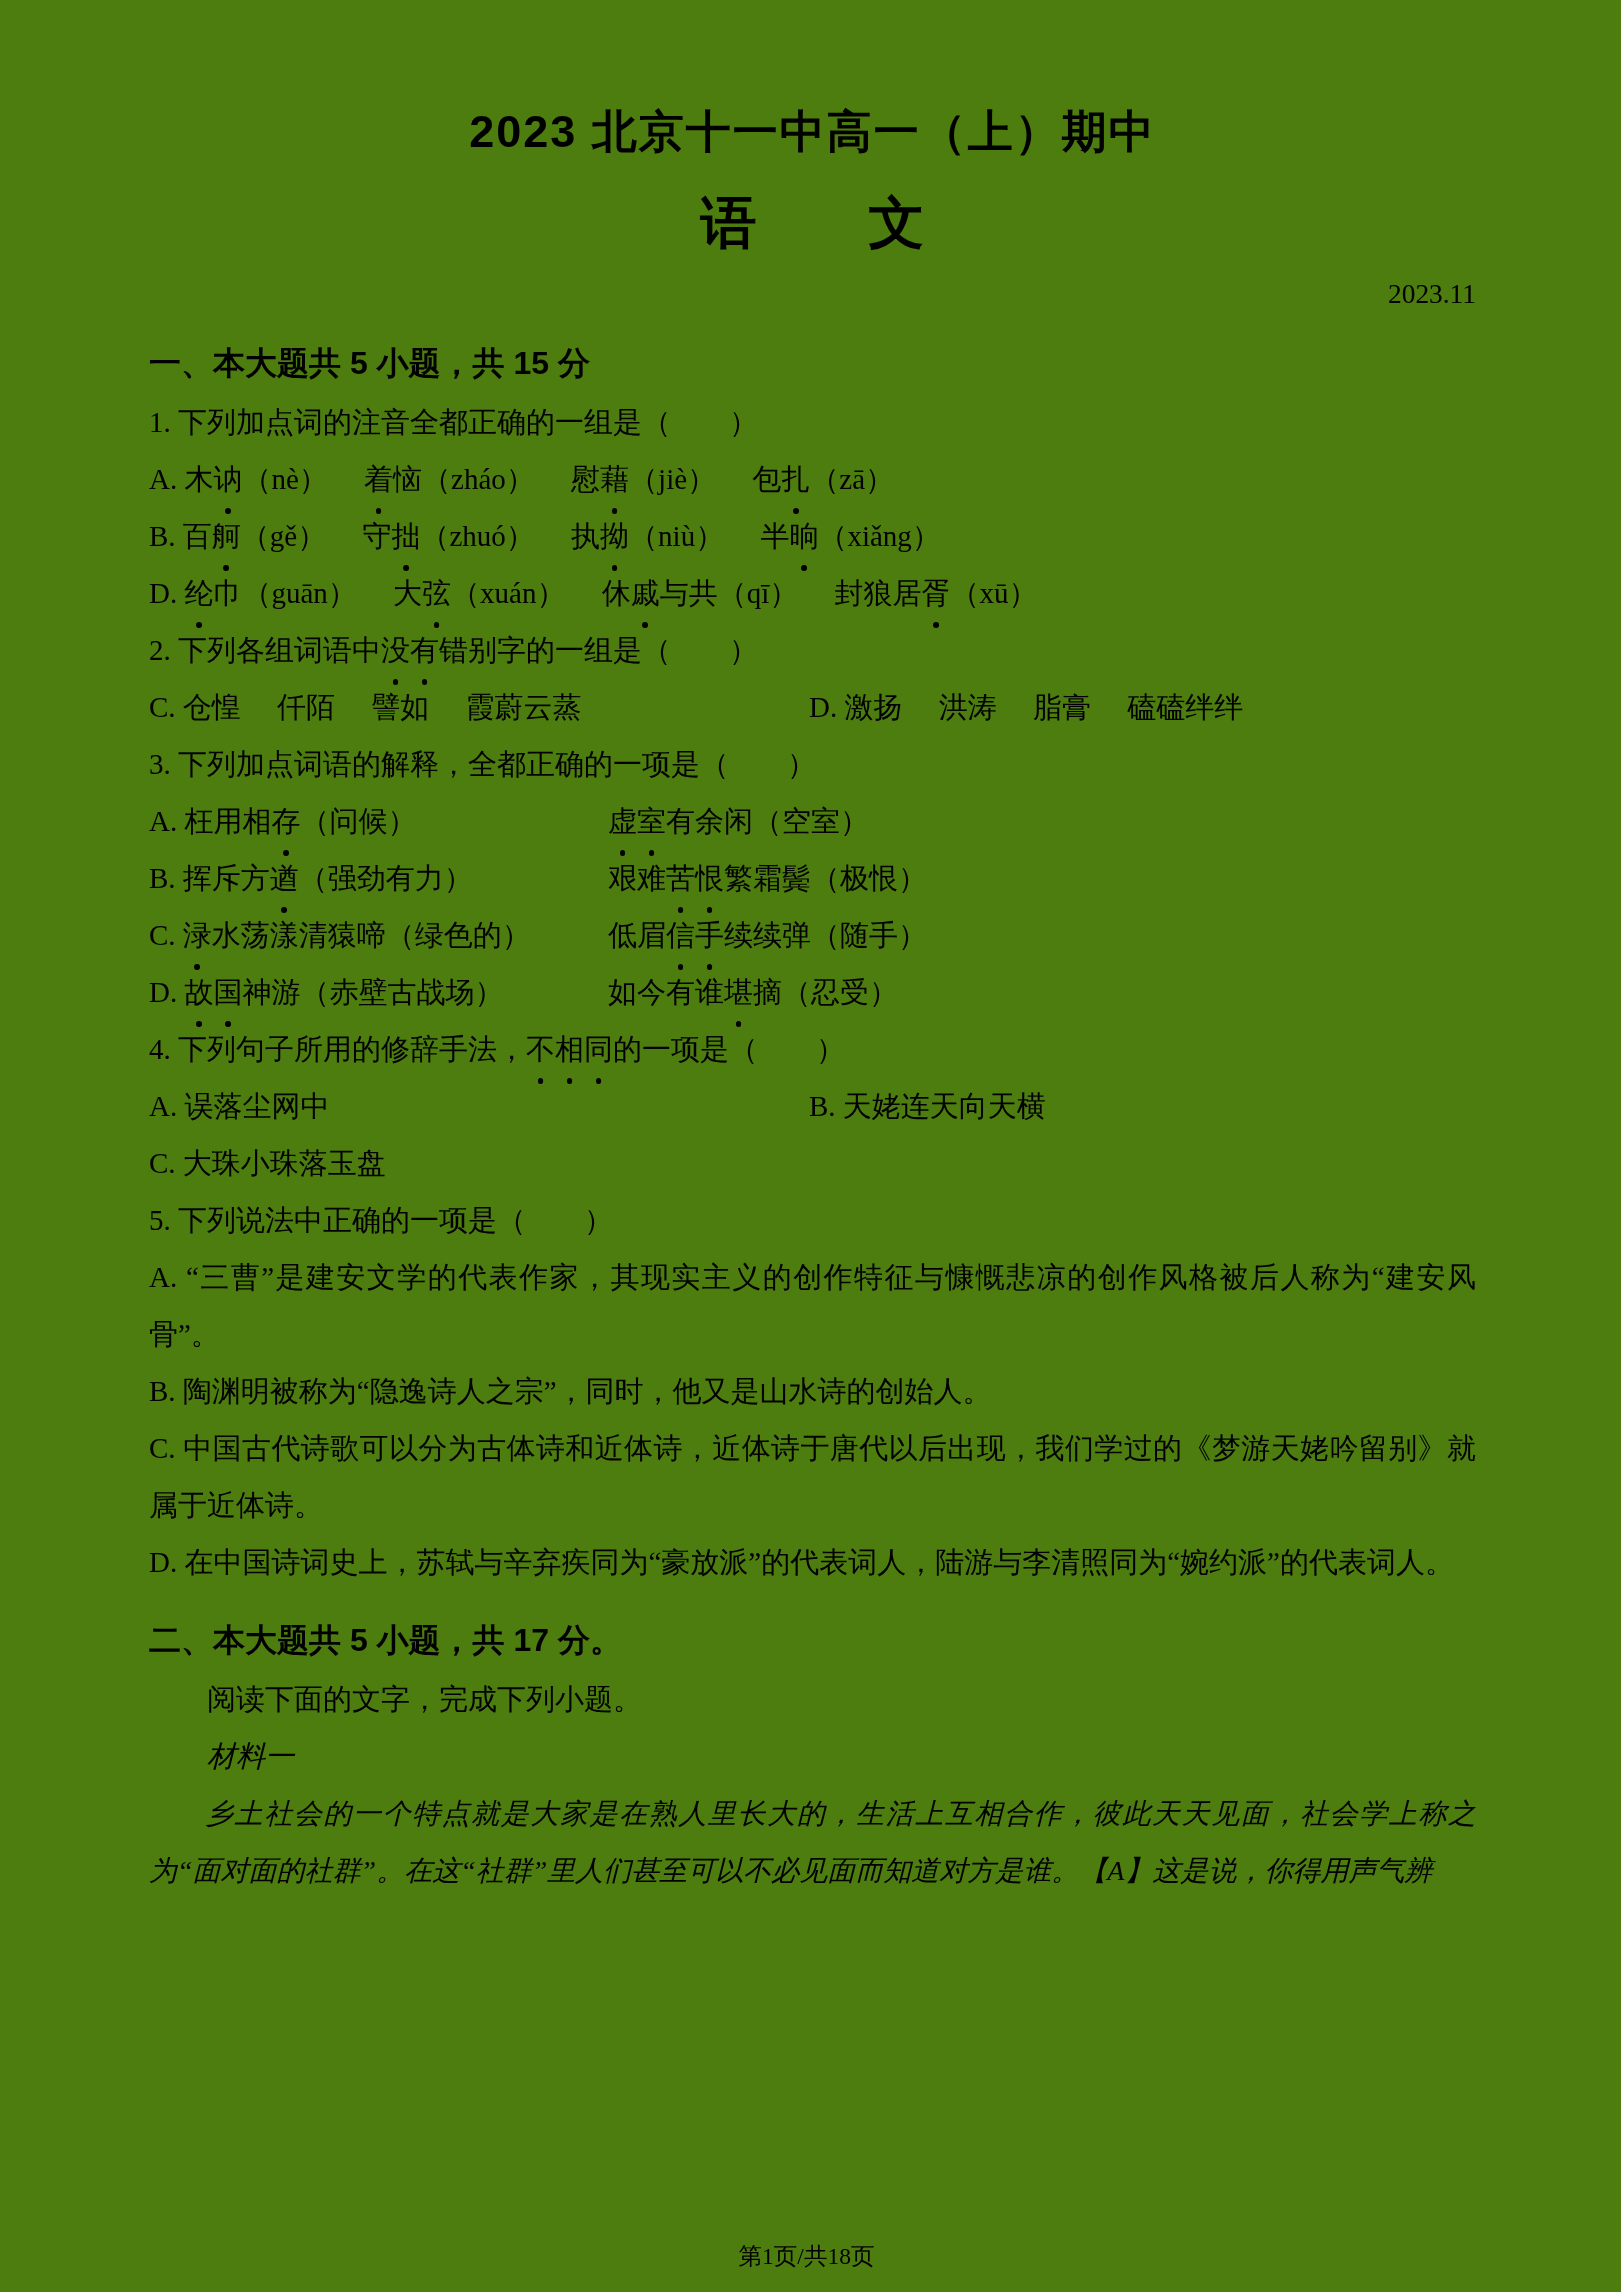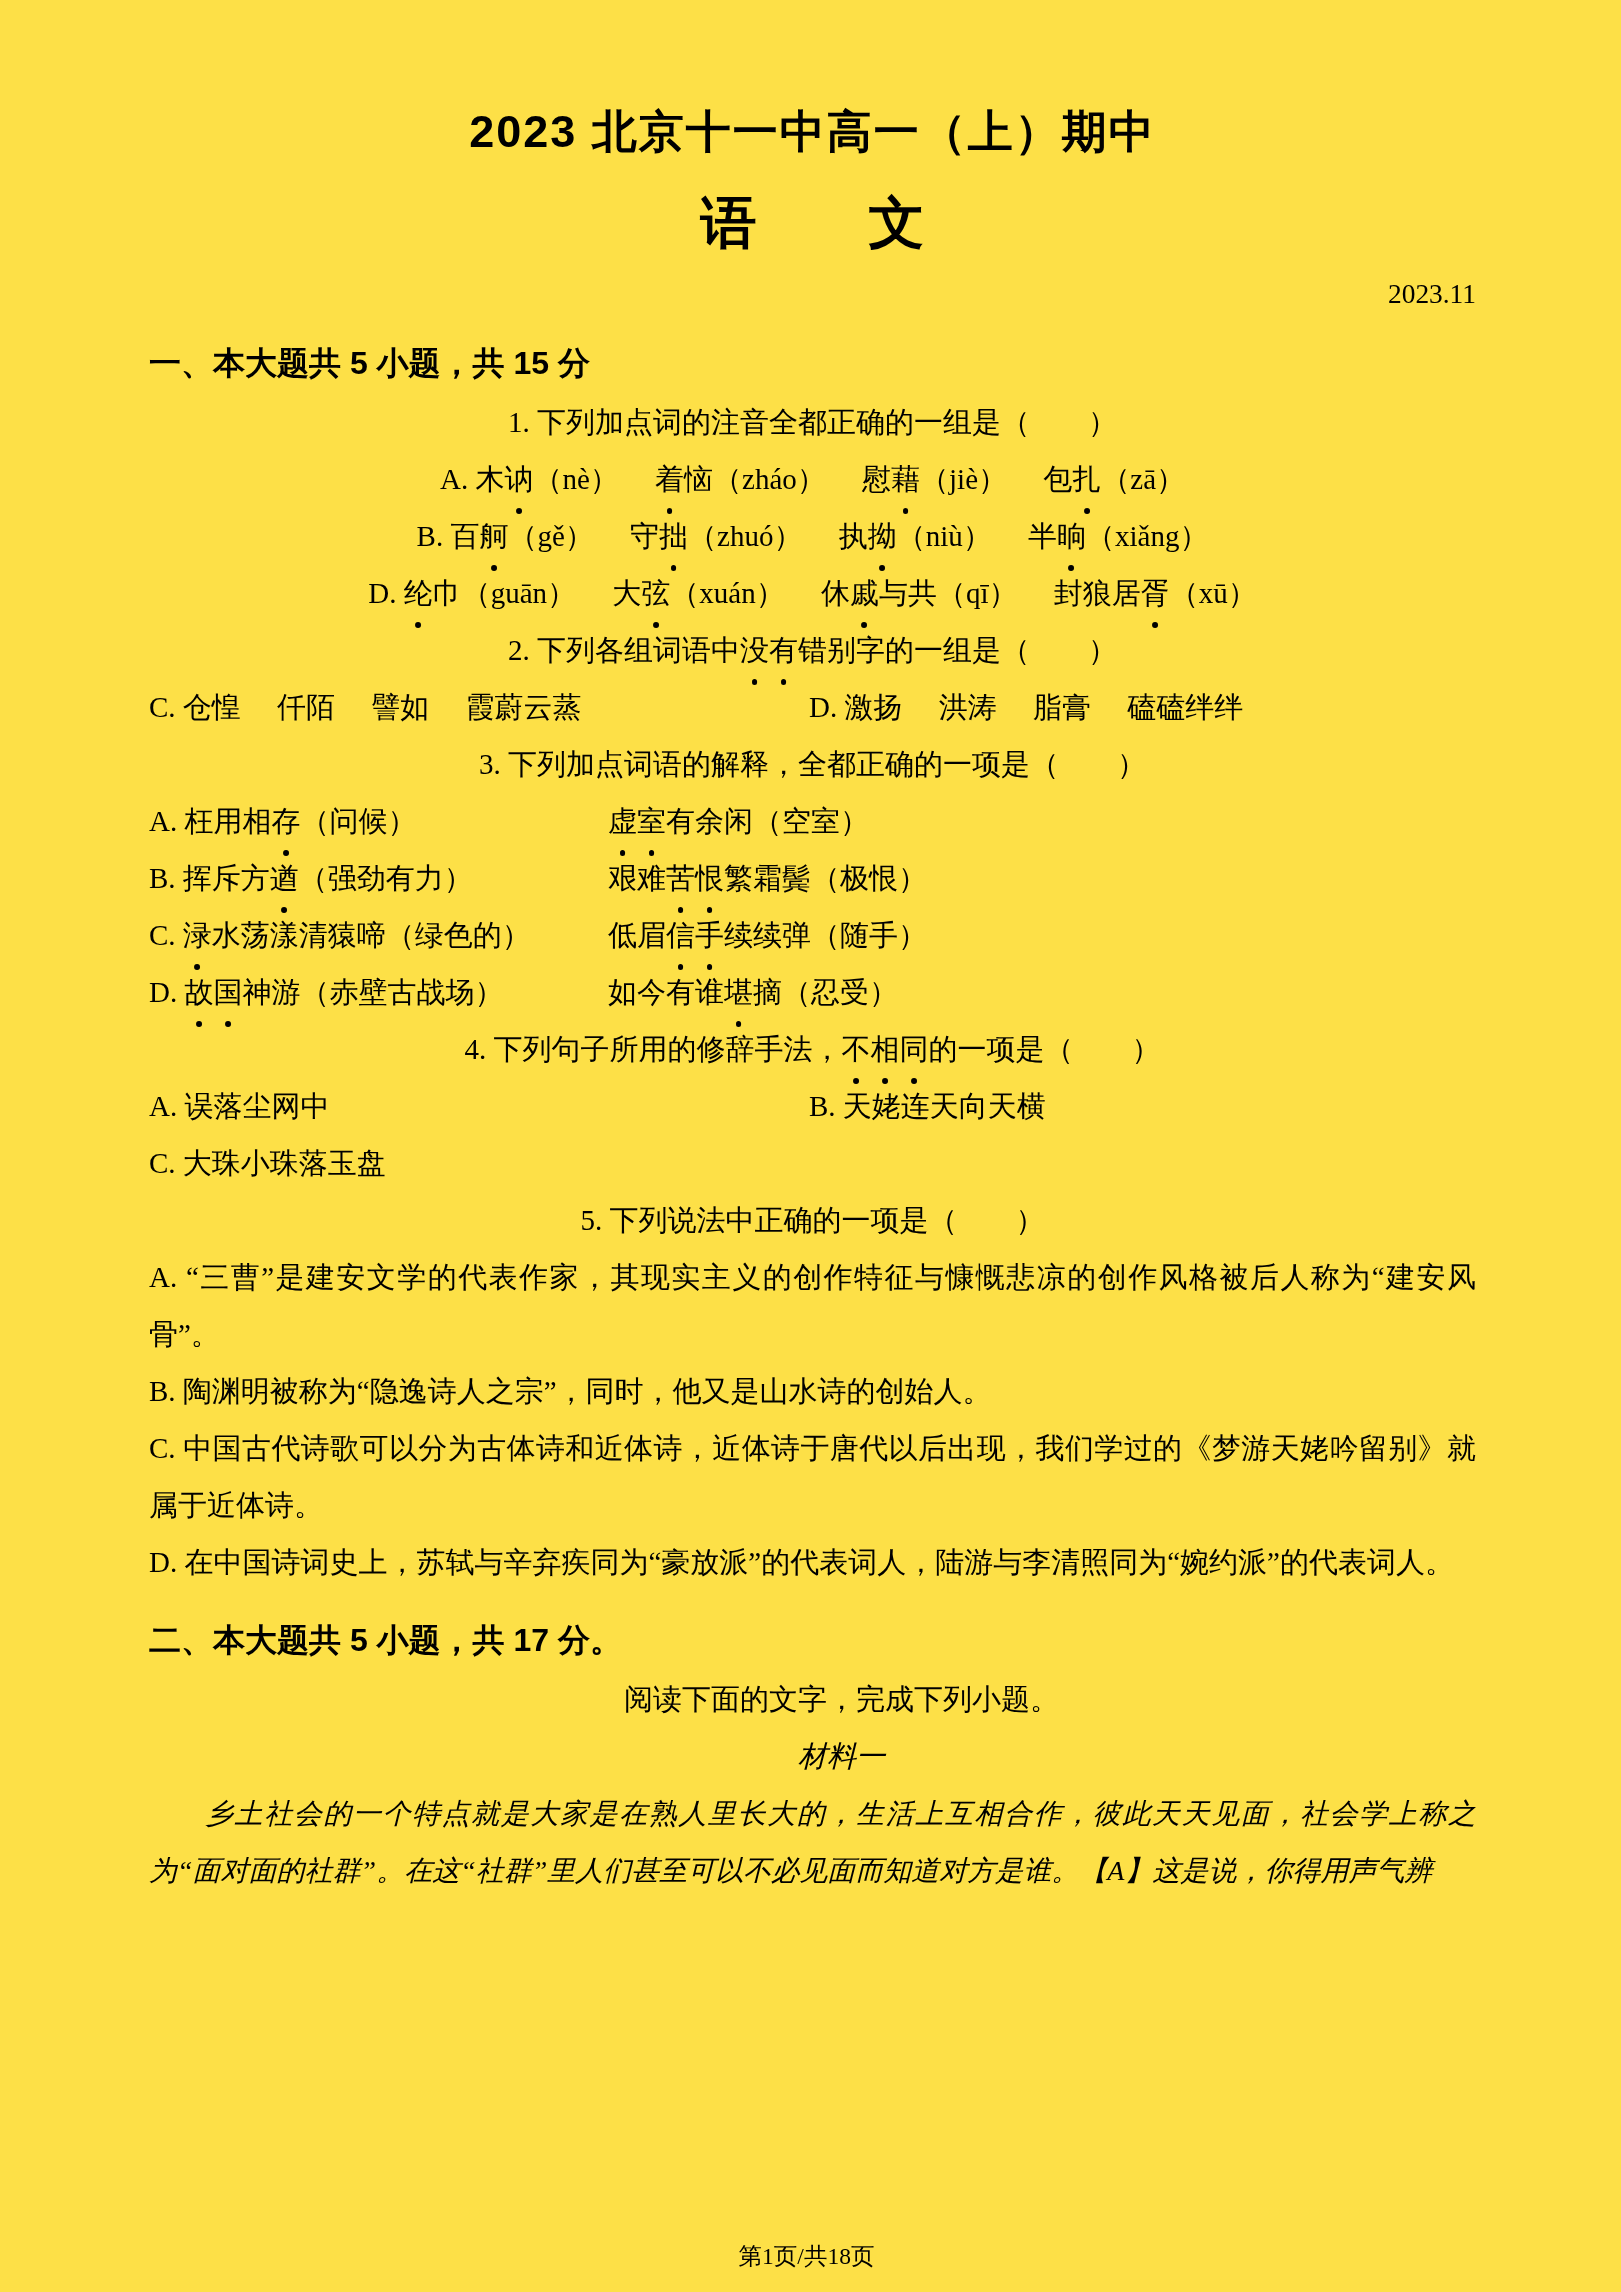--- a/index.html
+++ b/index.html
@@ -1,21 +1,21 @@
 <!DOCTYPE html>
 <html><head>
 <meta charset="utf-8">
 <style>
   html,body{margin:0;padding:0;background:#ffffff;}
   .page{
     position:relative;
     width:1621px;
     height:2293px;
     margin:0 auto;
-    background:#fde047;
+    background:#4d7c0f;
     color:#000;
     font-family:"Liberation Serif","DejaVu Serif",serif;
     font-size:29px;
     box-sizing:border-box;
     padding:102px 145px 0 149px;
     overflow:hidden;
   }
   .title{
     margin:0;
     font-family:"Liberation Sans","DejaVu Sans",sans-serif;
@@ -43,21 +43,20 @@
     margin:25.5px 0 5.9px 0;
     font-family:"Liberation Sans","DejaVu Sans",sans-serif;
     font-weight:bold;
     font-size:32px;
     line-height:49px;
   }
   .line{
     margin:0;
     line-height:57px;
     white-space:pre-wrap;
-    text-align:center;
   }
   .wrapline{
     margin:0;
     line-height:57px;
     text-align:justify;
   }
   .cols-wide{
     display:grid;
     grid-template-columns:660px 1fr;
   }

